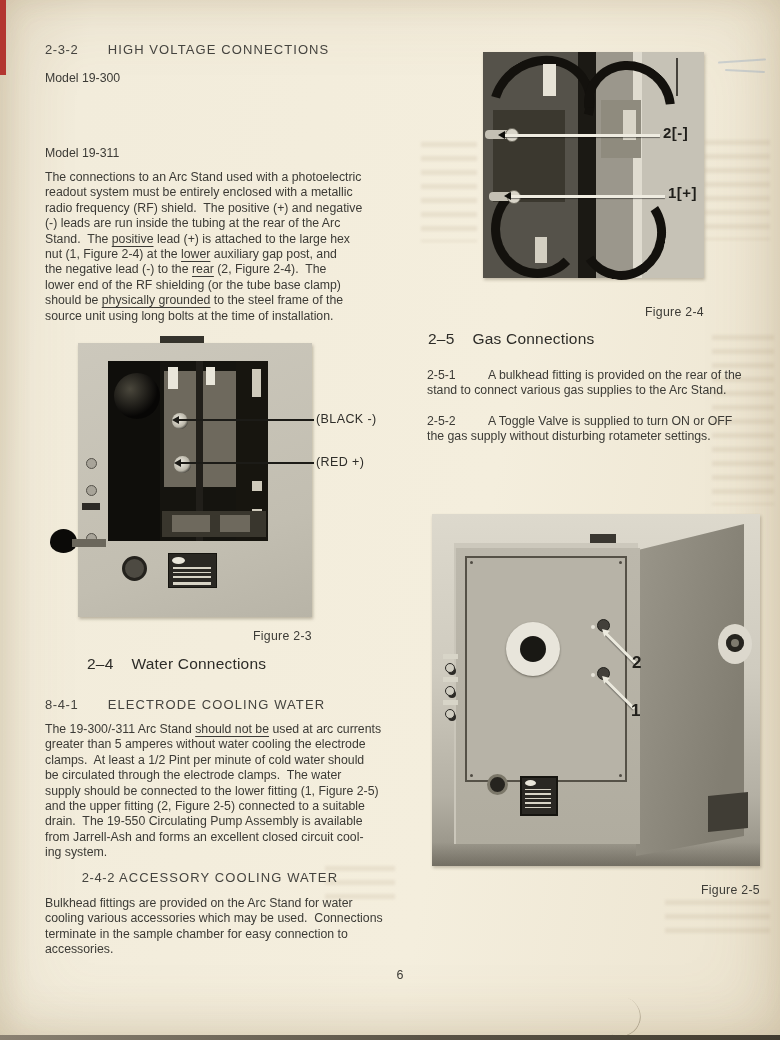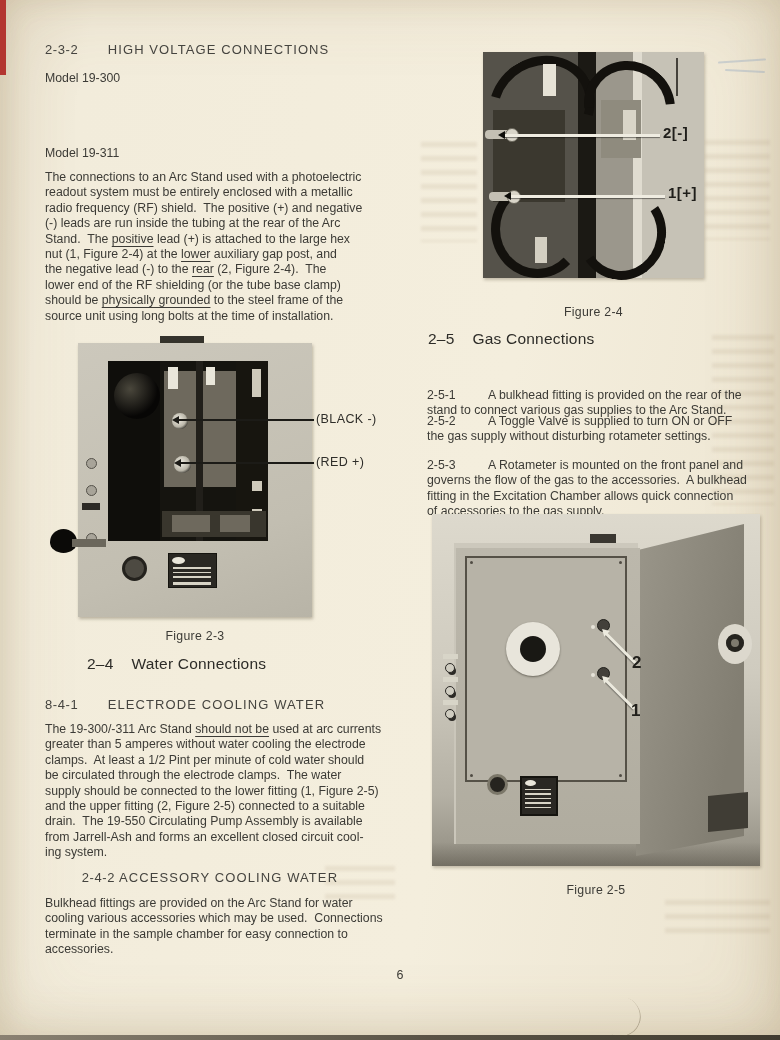--- a/index.html
+++ b/index.html
@@ -13,21 +13,21 @@
   .abs{position:absolute;}
   
   .h-caps{font-size:13px;letter-spacing:1.1px;color:#45443f;white-space:nowrap;}
   .h-caps .hnum{display:inline-block;min-width:58px;letter-spacing:.6px;}
   .h-bold{font-size:15.5px;font-weight:400;color:#2d2c28;letter-spacing:.2px;white-space:nowrap;}
   .h-bold .hnum{display:inline-block;min-width:40px;}
   .body-text{font-size:12.3px;line-height:15.4px;color:#3c3b36;}
   .para{font-size:12.3px;line-height:15.4px;color:#3c3b36;white-space:pre-wrap;margin:0;width:364px;}
   .para .u{text-decoration:underline;text-decoration-thickness:1px;text-underline-offset:2.5px;}
   .pnum{display:inline-block;width:61px;}
-  .caption{font-size:12.3px;color:#3c3b36;text-align:center;letter-spacing:.3px;}
+  .caption{font-size:12.3px;color:#3c3b36;text-align:right;letter-spacing:.3px;}
   .pageno{font-size:12.5px;color:#3c3b36;text-align:center;width:20px;}
   .biglabel{font-size:15px;font-weight:700;color:#1f1e1a;letter-spacing:.5px;white-space:nowrap;}
   .figlabel{font-size:12.5px;color:#2e2d29;letter-spacing:.4px;white-space:nowrap;}
   
   .edge-red{left:0;top:0;width:6px;height:75px;background:#b33530;}
   .edge-bottom{left:0;bottom:0;width:780px;height:5px;background:linear-gradient(to right,#8a8172,#5a5346 55%,#423c31);}
   .smudge{background:repeating-linear-gradient(180deg, rgba(155,130,95,.13) 0 5px, rgba(0,0,0,0) 5px 14px);filter:blur(1.5px);}
   .scribble{background:rgba(120,150,190,.30);height:2px;border-radius:2px;}
   .pencil{width:42px;height:40px;border-right:1.5px solid rgba(100,88,62,.4);border-radius:50%;transform:rotate(25deg);}
   
@@ -225,28 +225,24 @@
   <div class="abs biglabel" style="left:663px;top:124px;">2[-]</div>
   <div class="abs wleader" style="left:510px;top:195px;width:155px;"></div>
   <div class="abs biglabel" style="left:668px;top:184px;">1[+]</div>
   <div class="abs caption" style="left:483px;top:305px;width:221px;">Figure 2-4</div>
 
   <div class="abs h-bold" style="left:428px;top:330px;">
     <span class="hnum">2–5</span>
     <span>Gas Connections</span>
   </div>
 
-  <p class="abs para" style="left:427px;top:368px;width:340px;margin-top:20px;"><span class="pnum">2-5-1</span><span>A bulkhead fitting is provided on the rear of the
+  <p class="abs para" style="left:427px;top:368px;width:340px;"><span class="pnum">2-5-1</span><span>A bulkhead fitting is provided on the rear of the
 stand to connect various gas supplies to the Arc Stand.</span></p>
   <p class="abs para" style="left:427px;top:414px;width:340px;"><span class="pnum">2-5-2</span><span>A Toggle Valve is supplied to turn ON or OFF
 the gas supply without disturbing rotameter settings.</span></p>
-  <p class="abs para" style="left:427px;top:458px;width:340px;"><span class="pnum">2-5-3</span><span>A Rotameter is mounted on the front panel and
-governs the flow of the gas to the accessories.  A bulkhead
-fitting in the Excitation Chamber allows quick connection
-of accessories to the gas supply.</span></p>
 
   <div class="fig" style="left:432px;top:514px;width:328px;height:352px;">
     <div class="f25-bg"></div>
     <div class="f25-floor"></div>
     <div class="f25-side"></div>
     <div class="f25-stubtop"></div>
     <div class="f25-topedge"></div>
     <div class="f25-front"></div>
     <div class="f25-door">
       <div class="screw" style="left:3px;top:3px;"></div>

